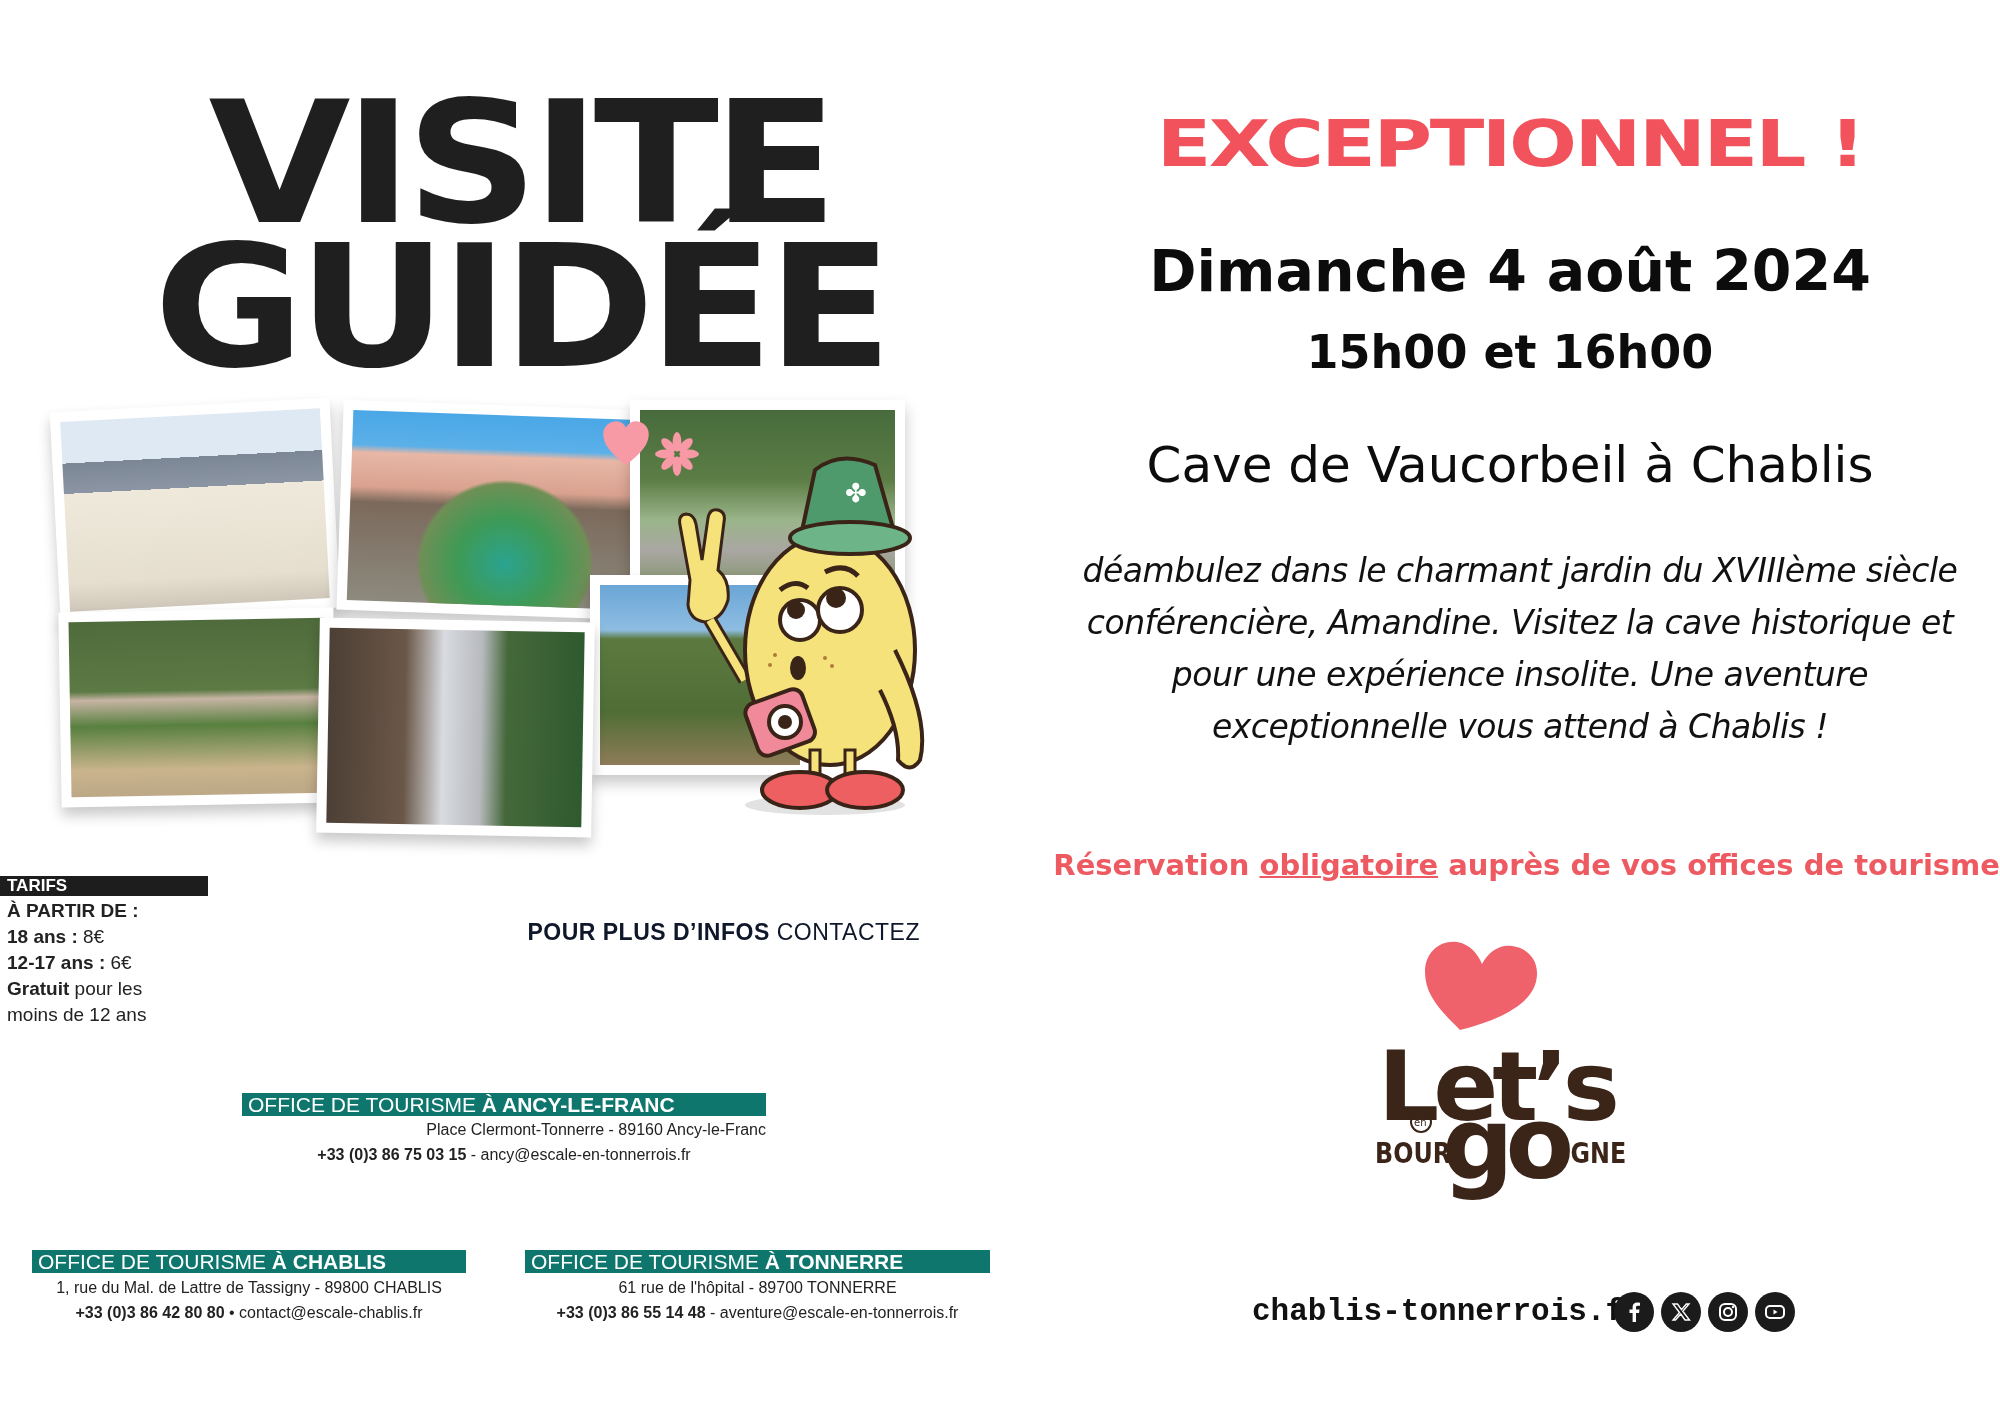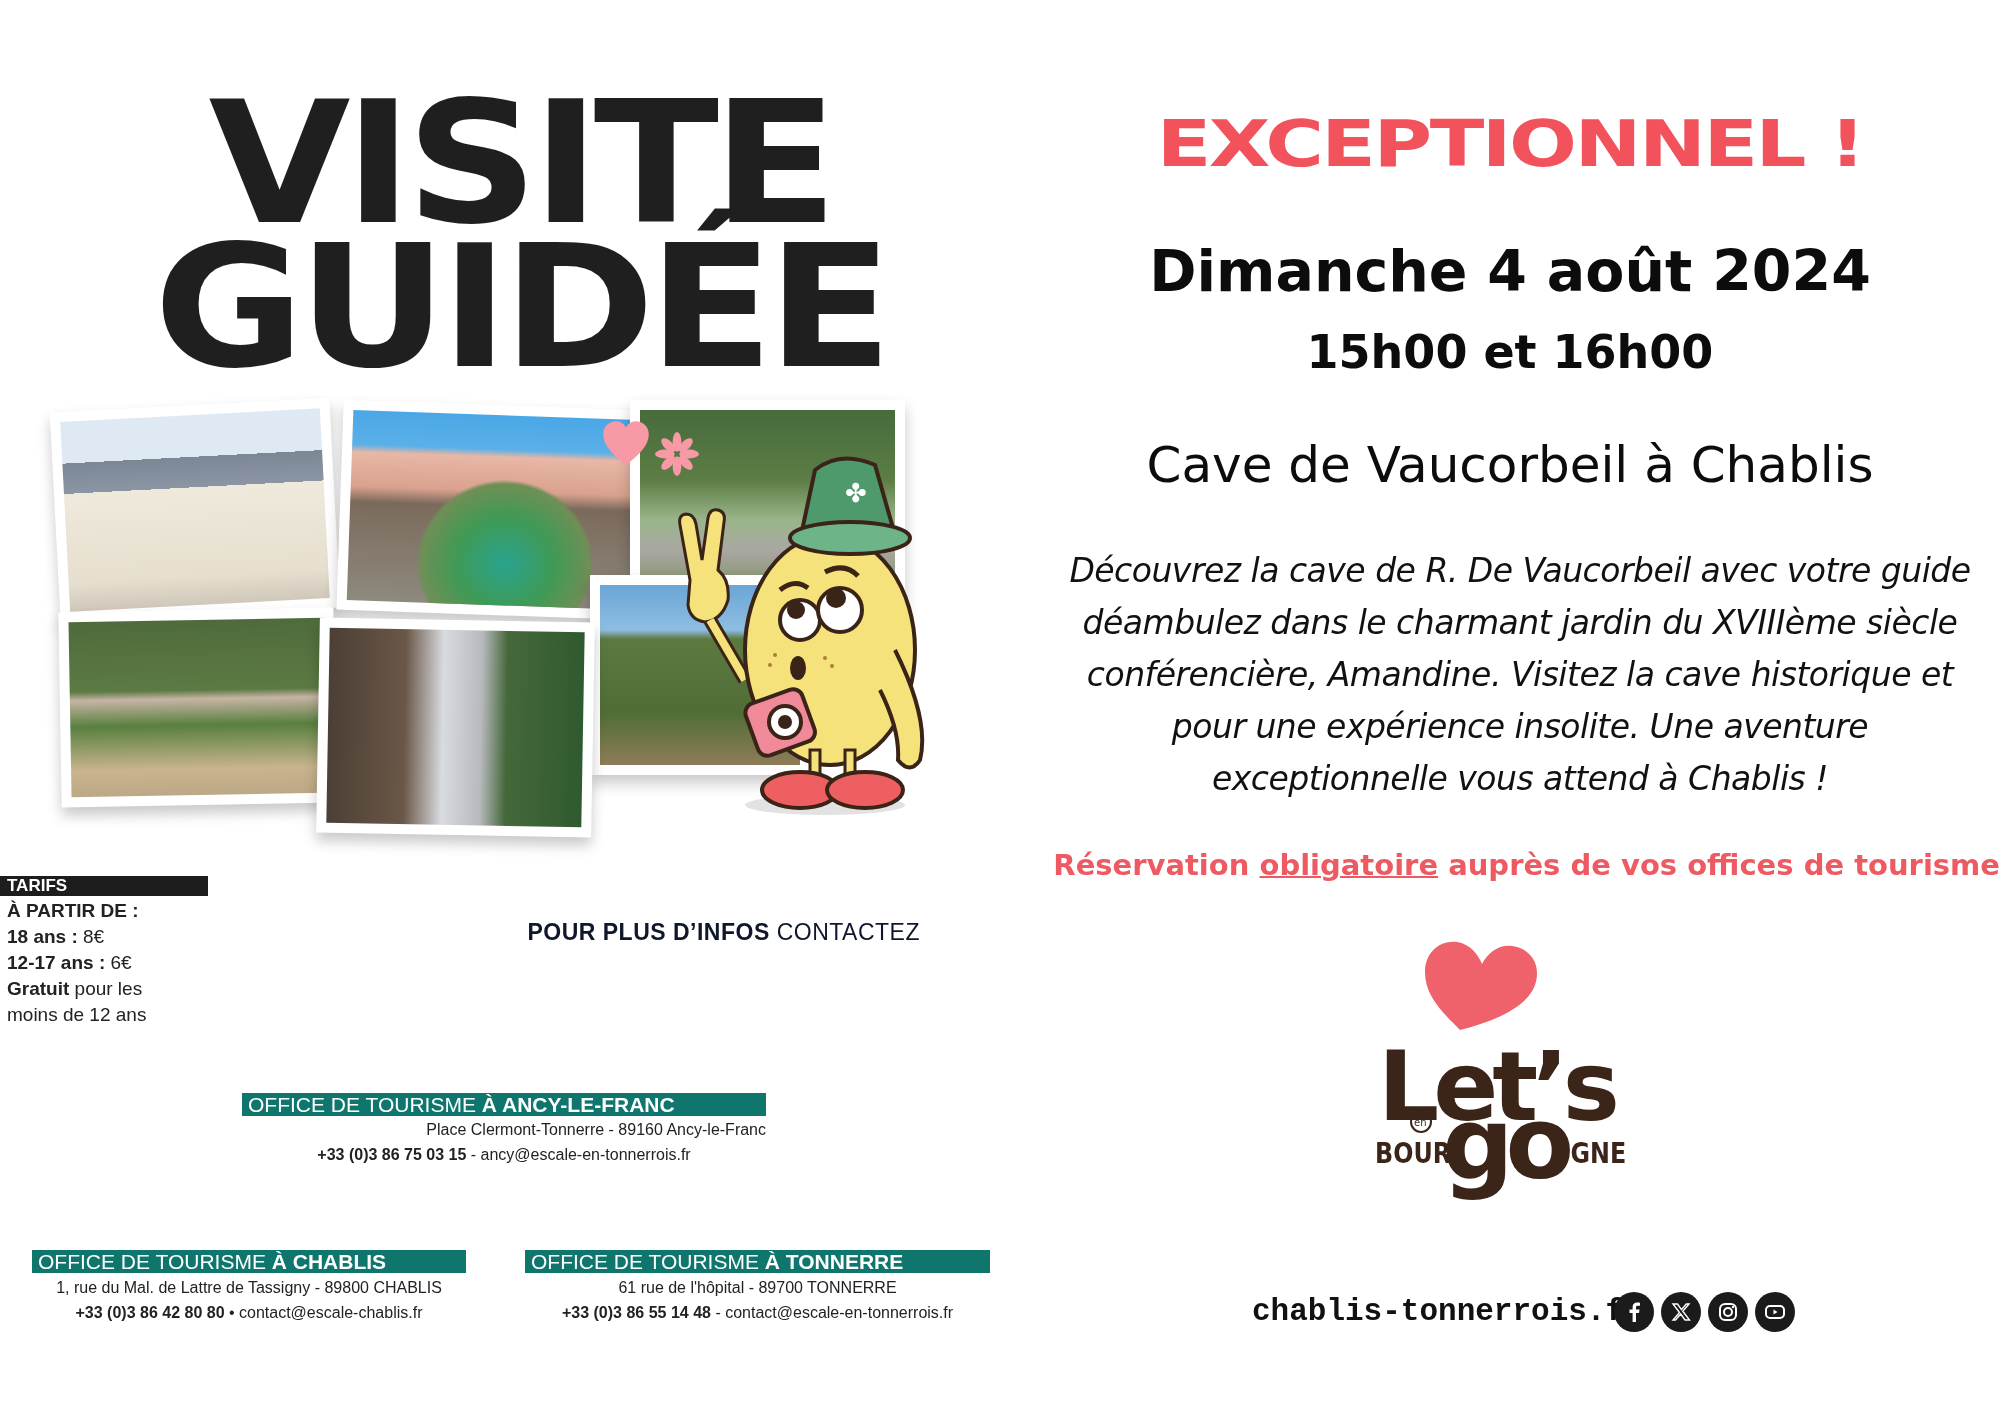--- a/index.html
+++ b/index.html
@@ -153,29 +153,28 @@
 
 <div>
   <div class="office-bar" style="left:32px;top:1250px;width:434px;"><span>OFFICE DE TOURISME</span> <b>À CHABLIS</b></div>
   <div class="office-line" style="left:0px;top:1279px;width:498px;">1, rue du Mal. de Lattre de Tassigny - 89800 CHABLIS</div>
   <div class="office-line" style="left:0px;top:1304px;width:498px;"><b>+33 (0)3 86 42 80 80</b><span> • </span><span>contact@escale-chablis.fr</span></div>
 </div>
 
 <div>
   <div class="office-bar" style="left:525px;top:1250px;width:465px;"><span>OFFICE DE TOURISME</span> <b>À TONNERRE</b></div>
   <div class="office-line" style="left:510px;top:1279px;width:495px;">61 rue de l'hôpital - 89700 TONNERRE</div>
-  <div class="office-line" style="left:510px;top:1304px;width:495px;"><b>+33 (0)3 86 55 14 48</b><span> - </span><span>contact@escale-en-tonnerrois.fr</span></div>
+  <div class="office-line" style="left:510px;top:1304px;width:495px;"><b>+33 (0)3 86 55 14 48</b><span> - </span><span>aventure@escale-en-tonnerrois.fr</span></div>
 </div>
 
 <div class="abs exc">EXCEPTIONNEL !</div>
 <div class="abs date">Dimanche 4 août 2024</div>
 <div class="abs time">15h00 et 16h00</div>
 <div class="abs place">Cave de Vaucorbeil à Chablis</div>
 <div class="abs desc">
-  <div>Découvrez la cave de R. De Vaucorbeil avec votre guide</div>
   <div>déambulez dans le charmant jardin du XVIIIème siècle</div>
   <div>conférencière, Amandine. Visitez la cave historique et</div>
   <div>pour une expérience insolite. Une aventure</div>
   <div>exceptionnelle vous attend à Chablis !</div>
 </div>
 <div class="abs resa"><span style="white-space:pre">Réservation </span><u>obligatoire</u><span style="white-space:pre"> auprès de vos offices de tourisme</span></div>
 
 <svg class="abs logo" viewBox="0 0 290 300">
   <path d="M90 100 C 70 80, 55 65, 55 42 C 55 22, 70 10, 87 12 C 100 14, 108 24, 112 34 C 118 22, 130 14, 142 16 C 160 18, 172 34, 165 55 C 158 75, 130 90, 90 100 Z" fill="#f0626b"></path>
   <text x="8" y="190" font-family="DejaVu Sans, sans-serif" font-weight="bold" font-size="96" fill="#3b2418" letter-spacing="-6">Let’s</text>

